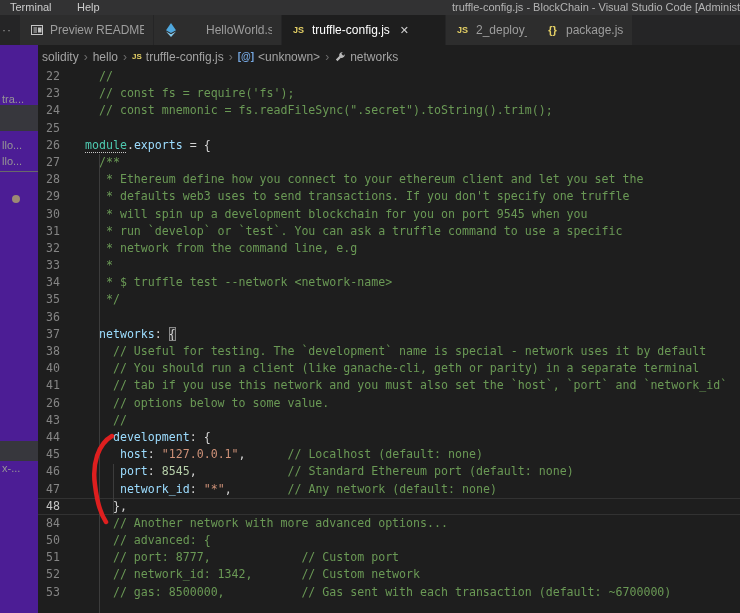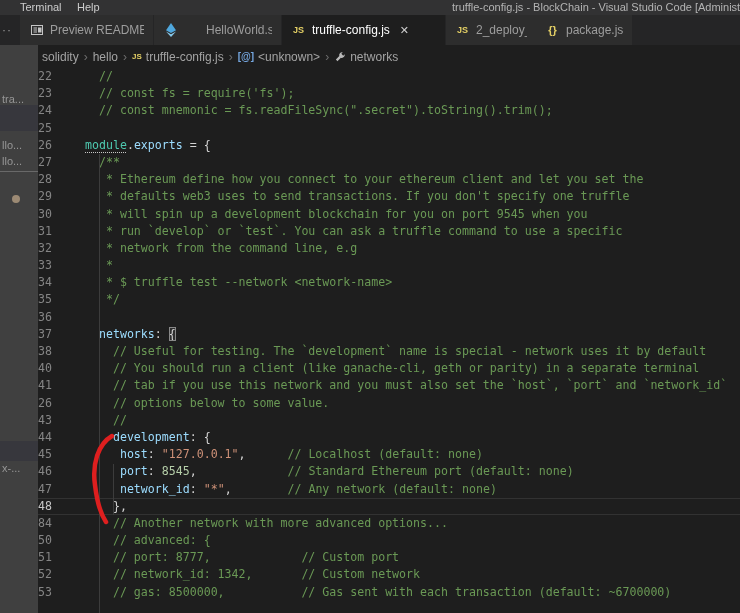--- a/index.html
+++ b/index.html
@@ -5,21 +5,21 @@
   html,body{margin:0;padding:0;}
   body{
     width:740px;height:613px;overflow:hidden;position:relative;
     background:#1e1e1e;font-family:"Liberation Sans",sans-serif;
     -webkit-font-smoothing:antialiased;
   }
   
   .titlebar{position:absolute;top:0;left:0;right:0;height:15px;background:#323233;
     color:#cccccc;font-size:11px;line-height:15px;white-space:nowrap;}
   .menu-item{position:absolute;top:0;}
-  .menu-terminal{left:20px;} .menu-help{left:64px;margin-left:13px;}
+  .menu-terminal{left:10px;} .menu-help{left:64px;margin-left:13px;}
   .win-title{position:absolute;left:452px;top:0;color:#b4b4b4;overflow:hidden;white-space:nowrap;}
   
   .tabbar{position:absolute;top:15px;left:0;right:0;height:30px;background:#252526;display:flex;overflow:hidden;}
   .tab-overflow{width:18px;flex:none;color:#9a9a9a;font-size:12px;line-height:30px;padding-left:2px;letter-spacing:1px;}
   .tab{flex:none;display:flex;align-items:center;gap:6px;padding:0 9px;box-sizing:border-box;
     font-size:12px;background:#2d2d2d;color:#9d9d9d;border-right:1px solid #252526;height:30px;}
   .tab.active{background:#1e1e1e;color:#ffffff;}
   .tab:nth-of-type(1){width:206px;} .tab:nth-of-type(2){width:134px;}
   .tab:nth-of-type(3){width:128px;gap:28px;} .tab:nth-of-type(4){width:164px;}
   .tab:nth-of-type(5){width:90px;border-right:none;}
@@ -30,32 +30,32 @@
   .close-x{margin-left:4px;color:#cfcfcf;font-size:11px;cursor:pointer;}
   
   .breadcrumb{position:absolute;top:45px;left:40px;height:23px;display:flex;align-items:center;
     font-size:12px;color:#a3a3a3;white-space:nowrap;}
   .crumb{padding:0 2px;}
   .crumb-sep{color:#6d6d6d;padding:0 3px;font-size:12px;}
   .bicon{display:inline-flex;align-items:center;margin:0 2px 0 2px;}
   .module-glyph{color:#75a7e0;font-size:10px;font-weight:bold;}
   .bjs-glyph{color:#e3cf65;font-weight:bold;font-size:8px;}
   
-  .strip{position:absolute;top:45px;left:0;width:38px;bottom:0;background:#404040;overflow:hidden;}
+  .strip{position:absolute;top:45px;left:0;width:38px;bottom:0;background:#4c1d95;overflow:hidden;}
   .strip .frag{position:absolute;left:2px;color:#969696;font-size:11px;white-space:nowrap;}
   .frag0{top:48px;} .frag1{top:94px;} .frag2{top:110px;} .frag3{top:417px;}
   .sel-block{position:absolute;left:0;width:100%;background:#37373d;}
   .sel1{top:60px;height:26px;} .sel2{top:396px;height:20px;}
   .item-underline{position:absolute;left:0;top:126px;width:100%;height:1px;background:#696969;}
   .mod-dot{position:absolute;left:12px;top:150px;width:8px;height:8px;border-radius:50%;background:#9c8a74;}
   
   .editor{position:absolute;top:68px;left:38px;right:0;bottom:0;background:#1e1e1e;overflow:hidden;
     font-family:"DejaVu Sans Mono",monospace;font-size:11.6px;line-height:17.2px;}
   .line{display:flex;height:17.2px;white-space:pre;}
-  .ln{flex:none;width:30px;text-align:left;color:#858585;}
+  .ln{flex:none;width:30px;text-align:center;color:#858585;}
   .lc{padding-left:17px;}
   .line.cur{box-shadow:inset 0 1px 0 #323232,inset 0 -1px 0 #323232;}
   .line.cur .ln{color:#c6c6c6;}
   .tk-pln{color:#d4d4d4;}
   .tk-cm{color:#6a9955;}
   .tk-key{color:#9cdcfe;}
   .tk-prop{color:#9cdcfe;}
   .tk-mod{color:#4ec9b0;text-decoration:underline dotted #c8c8c8 1px;text-underline-offset:3px;}
   .tk-str{color:#ce9178;}
   .tk-num{color:#b5cea8;}

